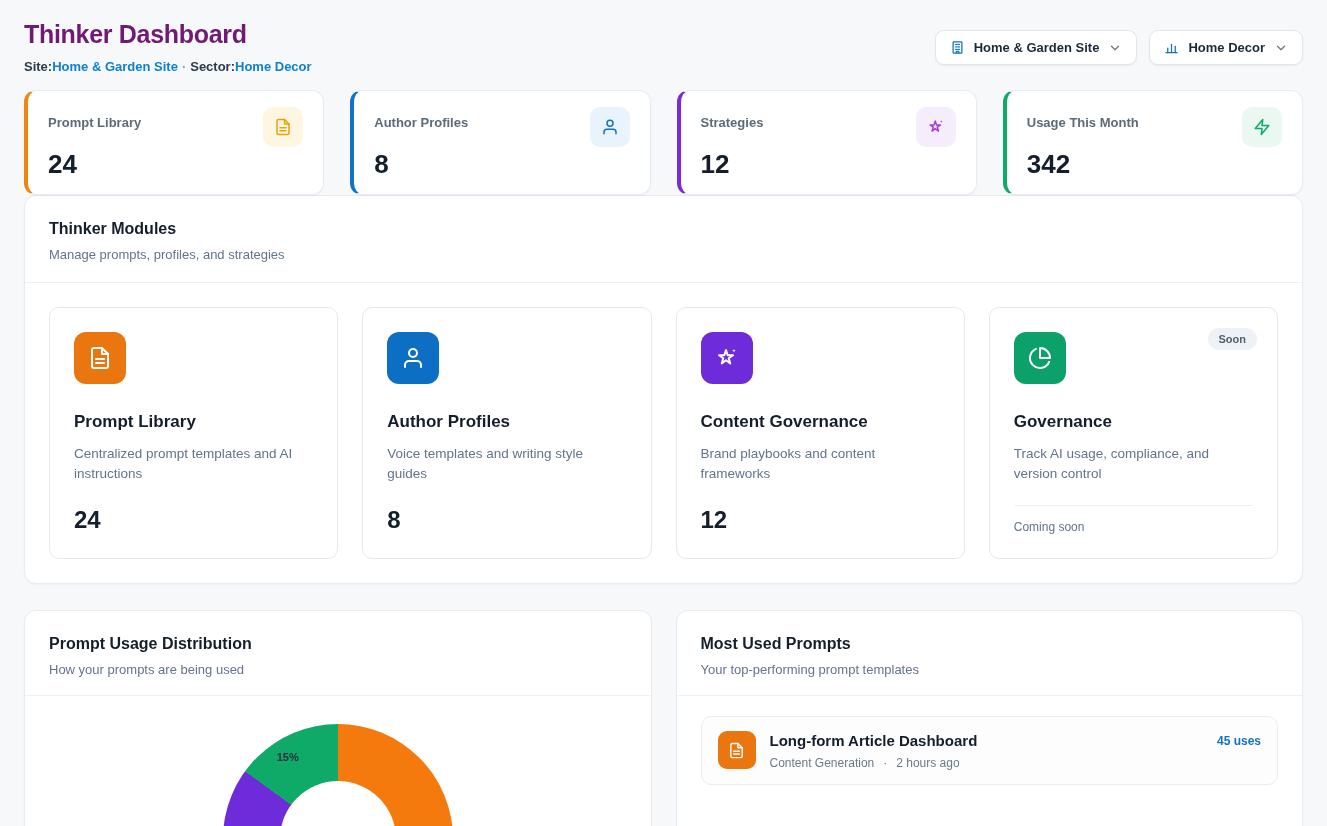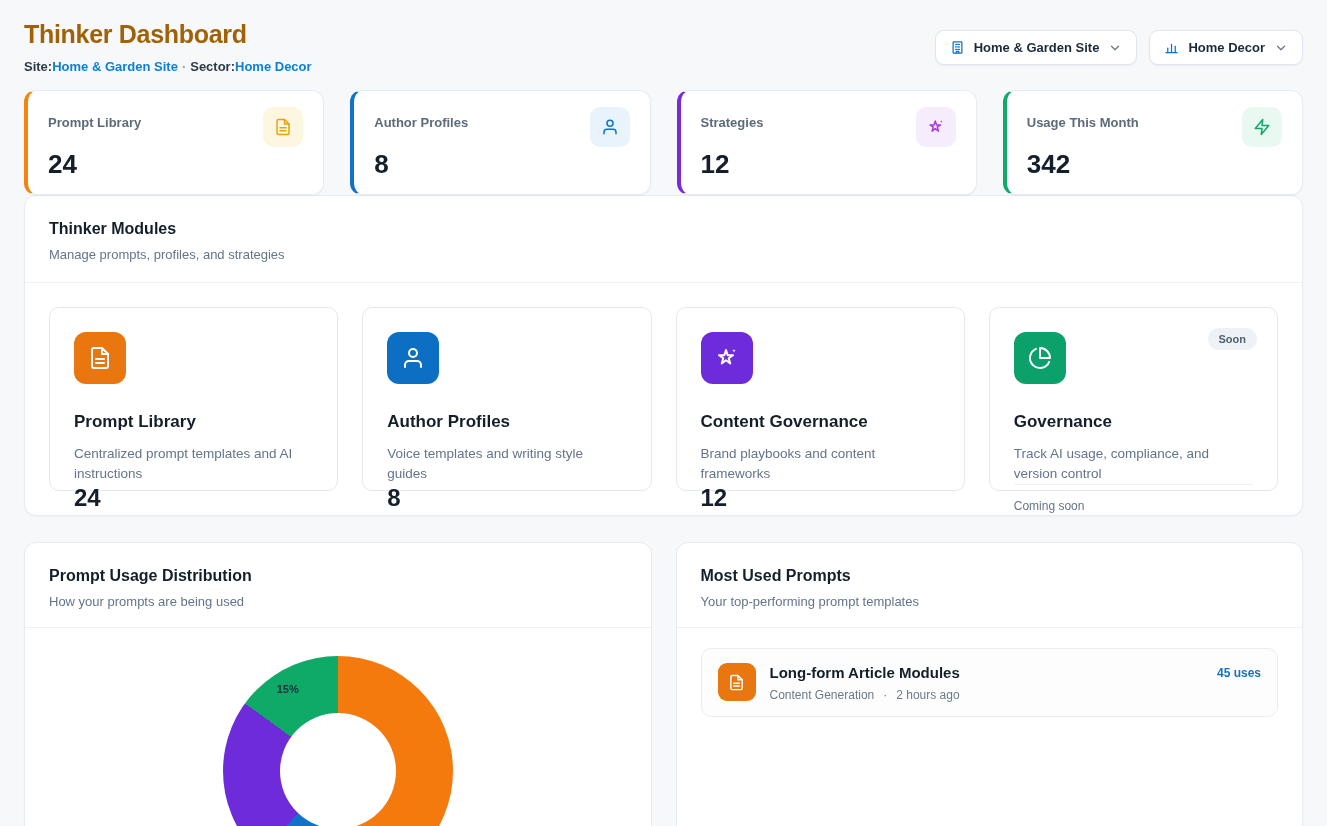--- a/index.html
+++ b/index.html
@@ -6,21 +6,21 @@
   html,body { width:1327px; height:826px; overflow:hidden; }
   body {
     background:#f6f8fa;
     font-family:"Liberation Sans", sans-serif;
     color:#17222e;
   }
   .page { padding:20px 24px 0; }
 
   
   .topbar { display:flex; justify-content:space-between; align-items:flex-start; }
-  .page-title { font-size:25px; font-weight:800; letter-spacing:-0.3px; color:#a16207; }
+  .page-title { font-size:25px; font-weight:800; letter-spacing:-0.3px; color:#701a75; }
   .breadcrumb { display:flex; align-items:flex-end; gap:0; margin-top:10px; font-size:13px; font-weight:700; color:#2c3a49; }
   .breadcrumb a { color:#0d80d5; text-decoration:none; cursor:pointer; }
   .breadcrumb .dot { color:#93a0ad; margin:0 4px; }
   .topbar-actions { display:flex; gap:12px; margin-top:10px; }
   .dropdown {
     display:flex; align-items:center; gap:9px;
     background:#fff; border:1px solid #dfe6ee; border-radius:9px;
     padding:9px 14px; font-size:13px; font-weight:700; color:#1b2a3a;
     font-family:"Liberation Sans", sans-serif;
     box-shadow:0 1px 2px rgba(16,24,40,.05); cursor:pointer;
@@ -47,21 +47,21 @@
   .panel {
     background:#fff; border:1px solid #e7ecf2; border-radius:12px;
     box-shadow:0 1px 2px rgba(16,24,40,.04); 
   }
   .panel-head { padding:24px 24px 20px; }
   .panel-title { font-size:16px; font-weight:800; color:#141f2b; }
   .panel-sub { font-size:13px; color:#64748b; margin-top:9px; }
   .divider { height:1px; background:#edf1f5; }
   .modules-body { display:grid; grid-template-columns:repeat(4,1fr); gap:24px; padding:24px; }
   .module-card {
-    border:1px solid #e3e9f0; border-radius:10px; padding:24px; height:184px;
+    border:1px solid #e3e9f0; border-radius:10px; padding:24px; height:252px;
     display:flex; flex-direction:column; position:relative; background:#fff; cursor:pointer;
   }
   .module-icon {
     width:52px; height:52px; border-radius:12px; color:#fff;
     display:flex; align-items:center; justify-content:center; flex:0 0 auto;
   }
   .module-icon svg { width:24px; height:24px; }
   .module-title { font-size:17px; font-weight:800; color:#141f2b; margin-top:28px; }
   .module-desc { font-size:13.5px; line-height:20px; color:#64748b; margin-top:12px; }
   .module-value { font-size:24px; font-weight:800; color:#141f2b; margin-top:auto; }
@@ -293,21 +293,21 @@
         <div class="prompt-item">
           <div class="item-icon" style="background: rgb(233, 118, 14);">
             <svg viewBox="0 0 24 24" fill="none" stroke="currentColor" stroke-width="2" stroke-linecap="round" stroke-linejoin="round">
                 <path d="M14 2H6a2 2 0 0 0-2 2v16a2 2 0 0 0 2 2h12a2 2 0 0 0 2-2V8z"></path>
                 <polyline points="14 2 14 8 20 8"></polyline>
                 <line x1="16" y1="13" x2="8" y2="13"></line>
                 <line x1="16" y1="17" x2="8" y2="17"></line>
               </svg>
           </div>
           <div class="item-main">
-            <div class="item-name">Long-form Article Modules</div>
+            <div class="item-name">Long-form Article Dashboard</div>
             <div class="item-meta">
               <span>Content Generation</span>
               <span>·</span>
               <span>2 hours ago</span>
             </div>
           </div>
           <div class="item-uses">45 uses</div>
         </div>
       </div>
     </div>

